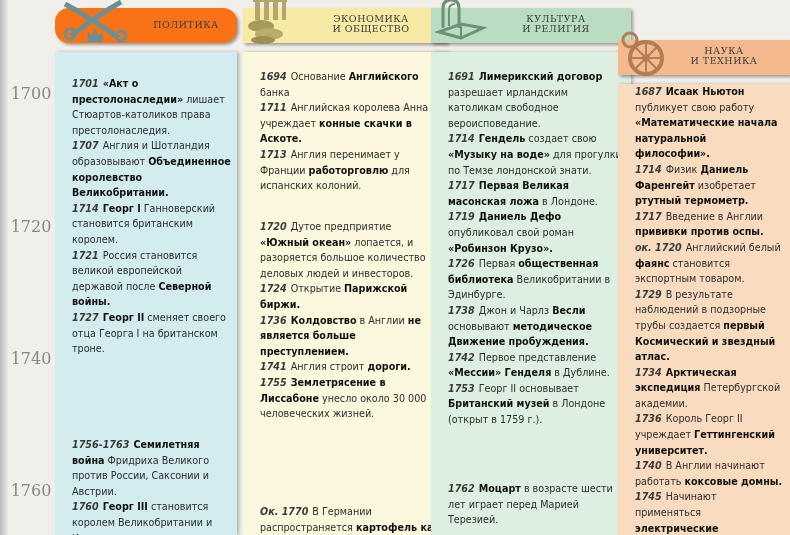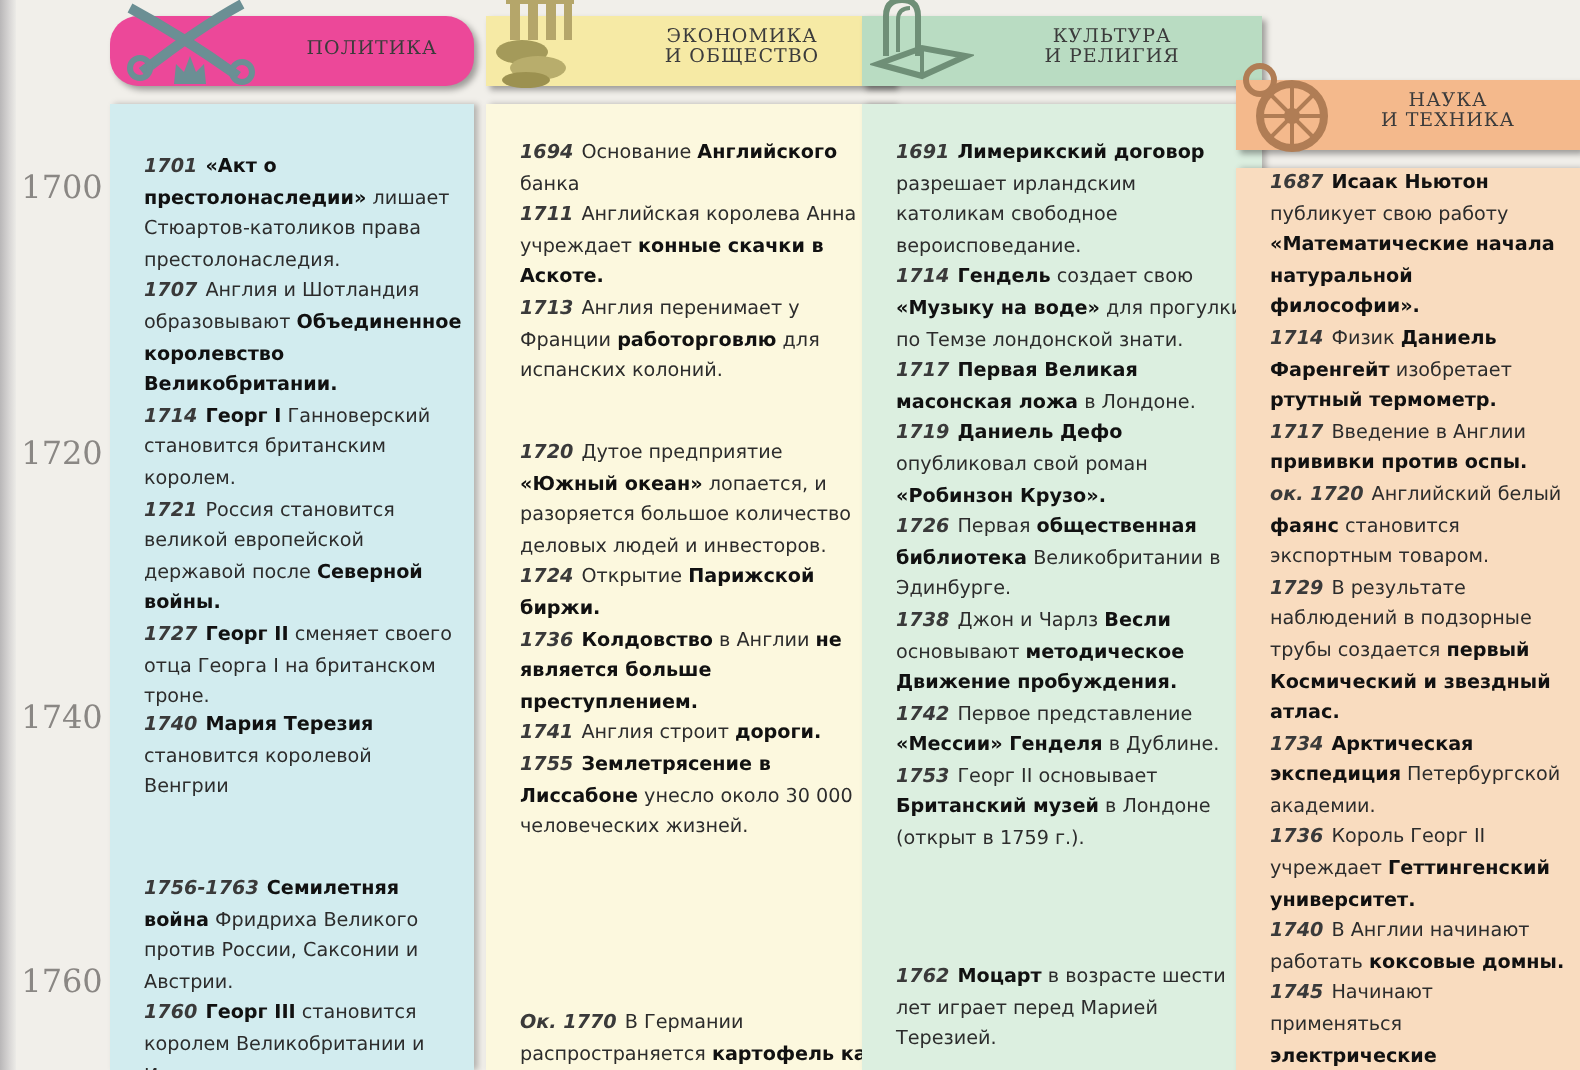--- a/index.html
+++ b/index.html
@@ -47,40 +47,37 @@
 <div class="spine"></div>
 
 <div class="years" id="years">
     <div class="year" style="top: 84px;">1700</div>
     <div class="year" style="top: 217px;">1720</div>
     <div class="year" style="top: 349px;">1740</div>
     <div class="year" style="top: 481px;">1760</div>
   </div>
 
 <div class="col" id="col-0" style="left:55px;width:182px;">
-  <div class="head" style="background:#ec4899;border-radius:14px;">
+  <div class="head" style="background:#f97316;border-radius:14px;">
     <svg class="icon" width="70" height="45" style="left:6px;top:-10px;" viewBox="0 0 70 45">
       <path d="M4 6 Q30 20 58 40" stroke="#6b8f94" stroke-width="5" fill="none"></path>
       <path d="M60 4 Q38 16 10 38" stroke="#6b8f94" stroke-width="5" fill="none"></path>
       <circle cx="9" cy="36" r="5" fill="none" stroke="#6b8f94" stroke-width="3"></circle>
       <circle cx="60" cy="38" r="5" fill="none" stroke="#6b8f94" stroke-width="3"></circle>
       <path d="M26 44 L27 34 L31 38 L34 30 L37 38 L41 34 L42 44 Z" fill="#6b8f94"></path>
     </svg>
     <div class="head-title" style="left:80px;right:0;top:12px;">ПОЛИТИКА</div>
   </div>
   <div class="body" style="background:#d2ecef;"></div>
 <div class="entries" style="top: 76px;">
       <div class="entry"><span class="y">1701</span><b>«Акт о престолонаследии»</b><span> лишает Стюартов-католиков права престолонаследия.</span></div>
       <div class="entry"><span class="y">1707</span><span>Англия и Шотландия образовывают </span><b>Объединенное королевство Великобритании.</b></div>
       <div class="entry"><span class="y">1714</span><b>Георг I</b><span> Ганноверский становится британским королем.</span></div>
       <div class="entry"><span class="y">1721</span><span>Россия становится великой европейской державой после </span><b>Северной войны.</b></div>
       <div class="entry"><span class="y">1727</span><b>Георг II</b><span> сменяет своего отца Георга I на британском троне.</span></div>
-    </div>
-    <div class="entries" style="top: 355px;">
-      <div class="entry"><span class="y">1740</span><b>Мария Терезия</b><span> становится королевой Венгрии</span></div>
     </div>
     <div class="entries" style="top: 437px;">
       <div class="entry"><span class="y">1756-1763</span><b>Семилетняя война</b><span> Фридриха Великого против России, Саксонии и Австрии.</span></div>
       <div class="entry"><span class="y">1760</span><b>Георг III</b><span> становится королем Великобритании и Ирландии.</span></div>
     </div>
   </div>
 
 <div class="col" id="col-1" style="left:243px;width:204px;">
   <div class="head" style="background:#f6eaa5;">
     <svg class="icon" width="62" height="48" style="left:-4px;top:-12px;" viewBox="0 0 62 48">

